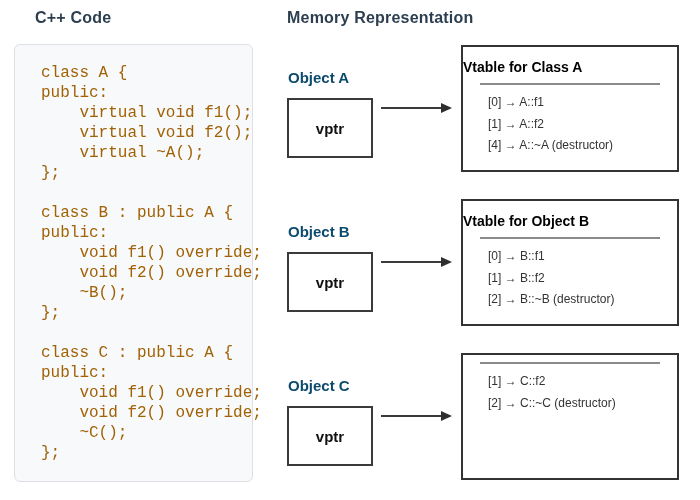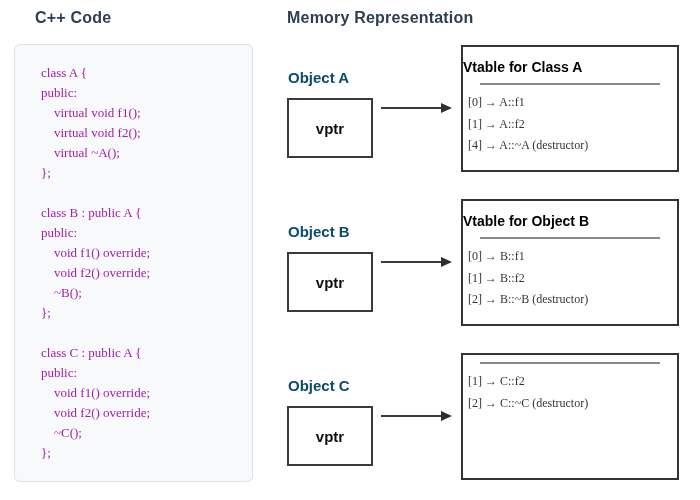--- a/index.html
+++ b/index.html
@@ -32,24 +32,24 @@
     width: 239px; height: 438px;
     background: #f8f9fa;
     border: 1px solid #dde0e4;
     border-radius: 6px;
     box-sizing: border-box;
     padding: 18px 8px 0 26px;
   }
   .code-pre {
     margin: 0;
     white-space: pre;
-    font-family: Liberation Serif, serif;
-    font-size: 13px;
+    font-family: Liberation Mono, monospace;
+    font-size: 16px;
     line-height: 20px;
-    color: #a21caf;
+    color: #a16207;
   }
 
   
   .mem-group {
     position: absolute;
     left: 287px;
     width: 393px; height: 130px;
   }
   .g0 { top: 45px; }
   .g1 { top: 199px; }
@@ -102,22 +102,22 @@
     color: #000000;
     line-height: 17px;
   }
   .vtable-divider {
     margin: 7px 17px 0 17px;
     height: 2px;
     background: #8a8a8a;
   }
   .vtable-rows {
     margin-top: 7px;
-    padding-left: 5px;
-    font-family: Liberation Serif, serif;
+    padding-left: 25px;
+    font-family: Liberation Sans, sans-serif;
     font-size: 12px;
     line-height: 21.5px;
     color: #333333;
   }
 </style>
 </head>
 <body>
 
 <div class="canvas">
 

